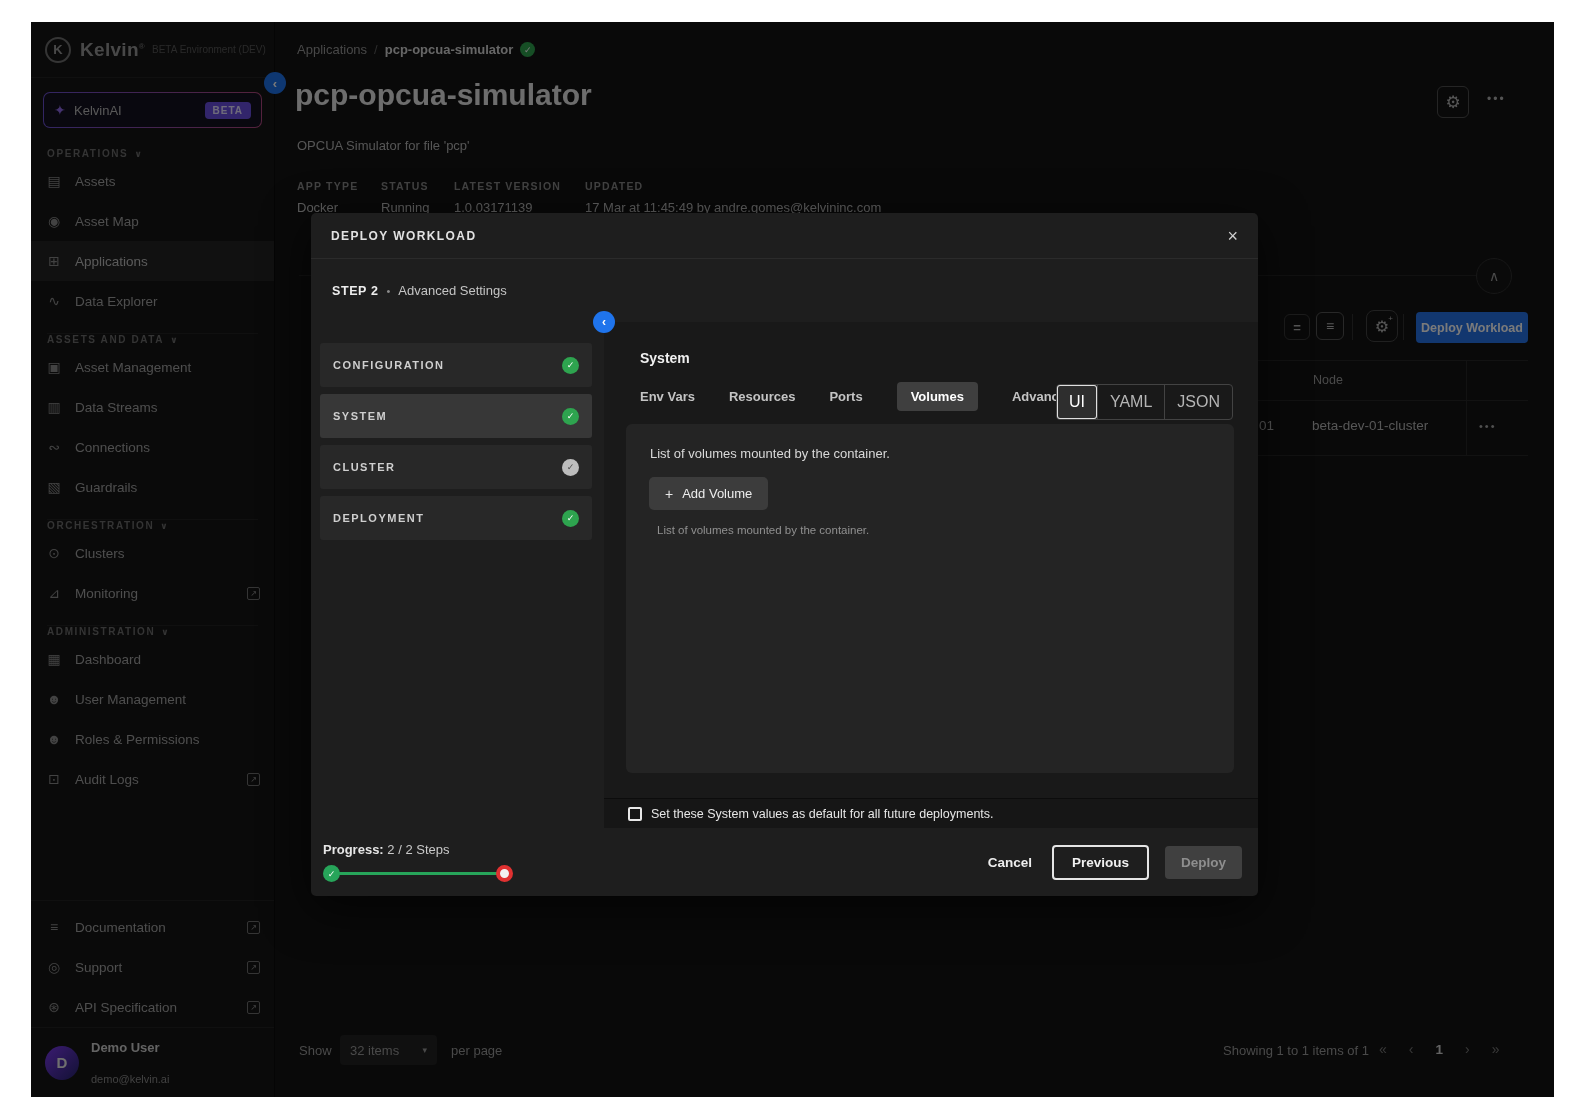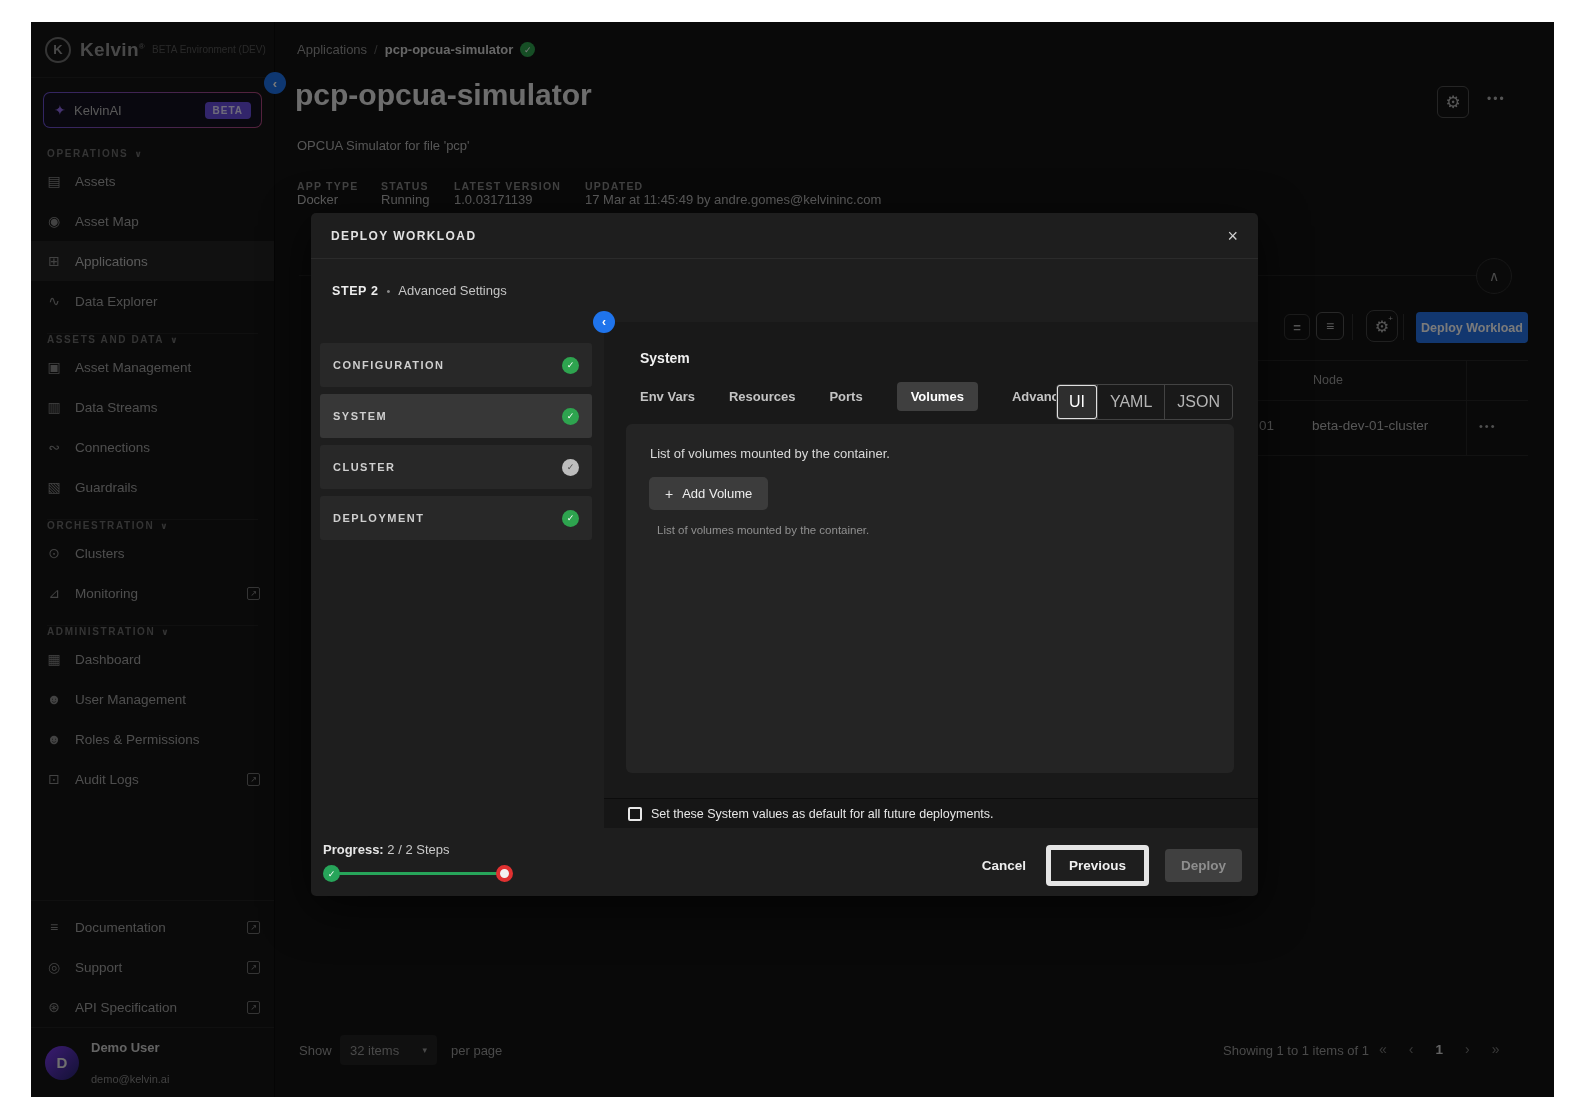--- a/index.html
+++ b/index.html
@@ -40,21 +40,21 @@
   .crumb-sep { color:#5e5e5e; }
   .crumb-cur { color:#d6d6d6; font-weight:bold; }
   .crumb-check { width:15px; height:15px; border-radius:50%; background:#2ea44f; color:#fff; font-size:9px; display:flex; align-items:center; justify-content:center; }
   .page-title { position:absolute; left:20px; top:56px; color:#e3e3e3; font-size:30px; font-weight:bold; }
   .icon-btn { position:absolute; border:1px solid #4f4f4f; border-radius:6px; color:#b5b5b5; display:flex; align-items:center; justify-content:center; cursor:pointer; background:transparent; }
   .pg-gear { left:1162px; top:64px; width:32px; height:32px; font-size:17px; }
   .pg-dots { position:absolute; left:1212px; top:70px; color:#b0b0b0; font-size:12px; letter-spacing:2px; cursor:pointer; }
   .subtitle { position:absolute; left:22px; top:116px; color:#b3b3b3; font-size:13px; }
   .meta-col { position:absolute; top:158px; }
   .meta-label { color:#8b8b8b; font-size:10.5px; letter-spacing:1.2px; font-weight:bold; }
-  .meta-value { color:#c2c2c2; font-size:13px; white-space:nowrap; }
+  .meta-value { color:#c2c2c2; font-size:13px; margin-top:8px; white-space:nowrap; }
   .main-hr { position:absolute; left:24px; top:253px; width:1177px; border-top:1px solid #242424; }
   .collapse-up { position:absolute; left:1201px; top:236px; width:36px; height:36px; border:1px solid #303030; border-radius:50%; color:#9a9a9a; font-size:14px; display:flex; align-items:center; justify-content:center; cursor:pointer; background:#161616; }
   .tb-ic1 { left:1009px; top:292px; width:26px; height:26px; font-size:13px; font-weight:bold; border-color:#3c3c3c; }
   .tb-ic2 { left:1041px; top:290px; width:28px; height:28px; font-size:14px; border-color:#555; }
   .tb-sep { position:absolute; top:292px; height:26px; border-left:1px solid #303030; }
   .tb-gear { left:1091px; top:288px; width:32px; height:32px; font-size:16px; border-color:#444; border-radius:8px; }
   .gear-plus { position:absolute; font-size:8px; margin-left:17px; margin-top:-15px; color:#b5b5b5; }
   .deploy-btn { position:absolute; left:1141px; top:290px; width:112px; height:31px; background:#2673e8; border-radius:4px; color:#fff; font-size:12.5px; font-weight:bold; display:flex; align-items:center; justify-content:center; cursor:pointer; }
   .tblhead-line1 { position:absolute; left:983px; top:338px; width:270px; border-top:1px solid #262626; }
   .tblhead-line2 { position:absolute; left:983px; top:378px; width:270px; border-top:1px solid #262626; }
@@ -110,21 +110,21 @@
   .chk-label { color:#e6e6e6; font-size:12.5px; }
   .m-footer { position:absolute; left:0; right:0; bottom:0; height:68px; }
   .prog-text { position:absolute; left:12px; top:14px; font-size:13px; color:#c9c9c9; }
   .prog-text b { color:#e6e6e6; }
   .prog-bar { position:absolute; left:12px; top:37px; width:190px; height:18px; }
   .prog-line { position:absolute; left:8px; right:8px; top:7px; height:3px; background:#27a55a; }
   .prog-start { position:absolute; left:0; top:0; width:17px; height:17px; border-radius:50%; background:#27a55a; color:#fff; font-size:9px; display:flex; align-items:center; justify-content:center; }
   .prog-end { position:absolute; right:0; top:0; width:17px; height:17px; border-radius:50%; background:#f2f2f2; border:4px solid #e03131; }
   .m-actions { position:absolute; right:16px; top:17px; display:flex; align-items:center; gap:16px; }
   .btn-cancel { color:#ededed; font-size:13.5px; font-weight:bold; cursor:pointer; padding:8px 4px; background:none; border:none; }
-  .btn-previous { color:#f0f0f0; font-size:13.5px; font-weight:bold; background:transparent; border:5px solid #e5e5e5; border-radius:4px; padding:8px 18px; cursor:pointer; }
+  .btn-previous { color:#f0f0f0; font-size:13.5px; font-weight:bold; background:transparent; border:2px solid #e5e5e5; border-radius:4px; padding:8px 18px; cursor:pointer; }
   .btn-deploy { color:#8e8e8e; font-size:13.5px; font-weight:bold; background:#404040; border:none; border-radius:4px; padding:9px 16px; cursor:pointer; }
 </style>
 </head>
 <body>
 
 <div class="app">
 
   <div class="sidebar">
     <div class="logo-row">
       <div class="logo-mark">K</div>

